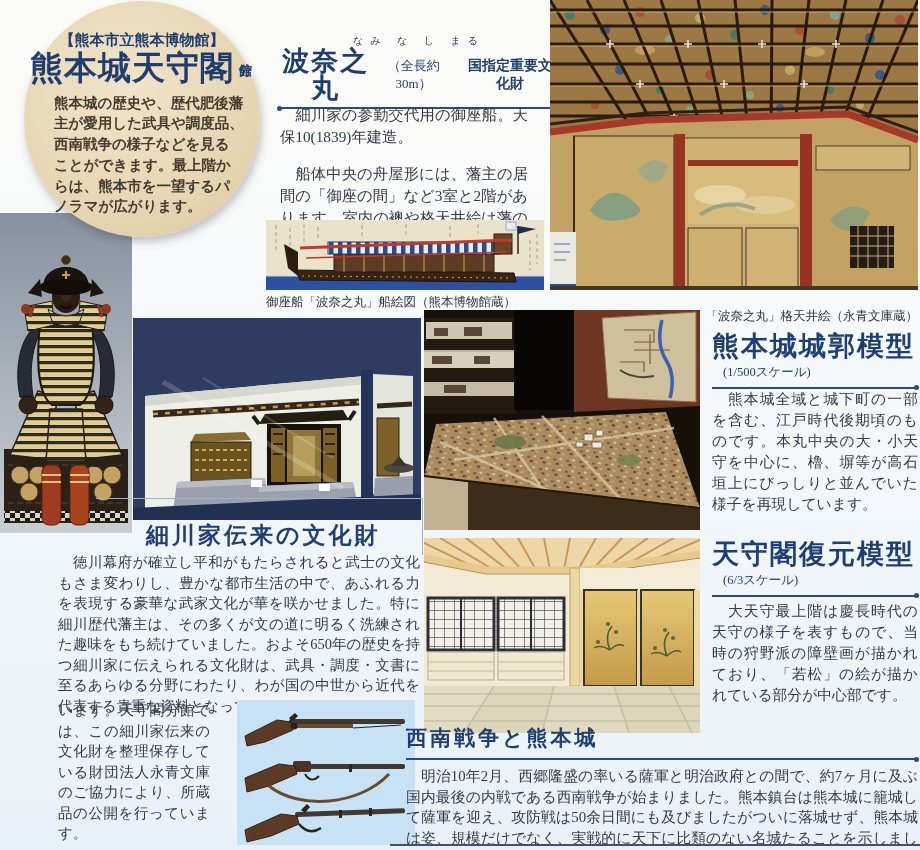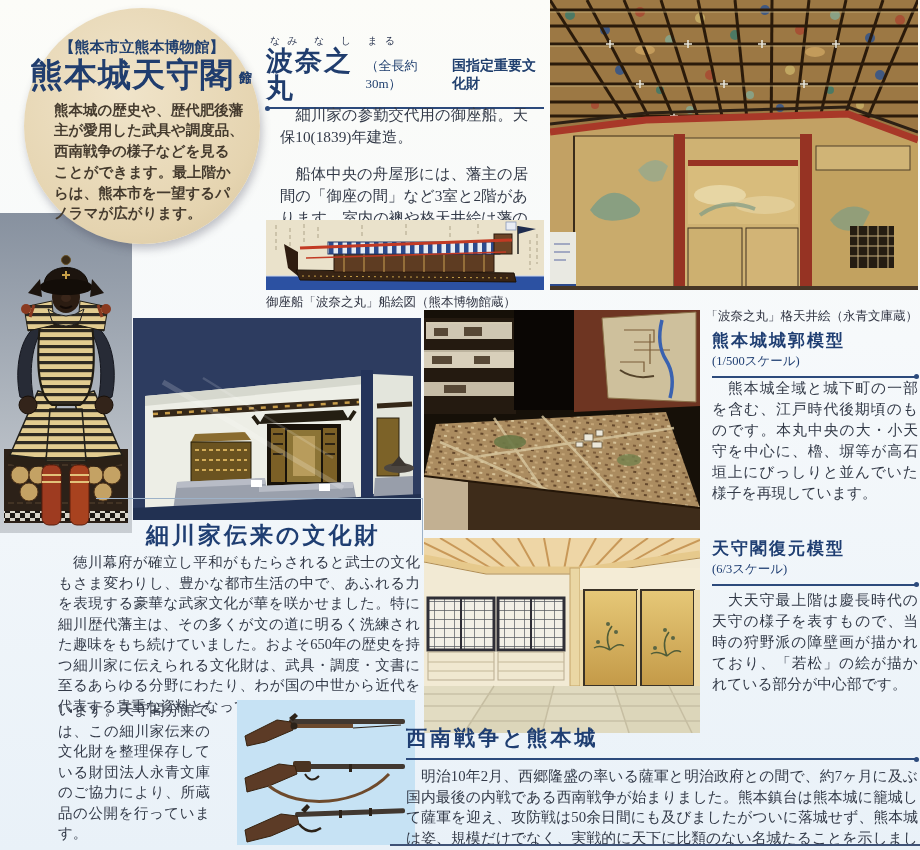--- a/index.html
+++ b/index.html
@@ -4,50 +4,50 @@
 <style>
   html,body{margin:0;padding:0;}
   .page{position:relative;width:920px;height:850px;overflow:hidden;
         background:linear-gradient(180deg,#fcfcf8 0%,#f6f9fb 40%,#e9f1f8 100%);
         font-family:"Liberation Serif",serif;color:#333a48;}
   .abs{position:absolute;}
   .jp{text-align:justify;line-height:1.42;}
   .ph{display:block;}
 
   
-  .badge{left:24px;top:8px;width:236px;height:236px;border-radius:50%;
+  .badge{left:24px;top:1px;width:236px;height:236px;border-radius:50%;
          background:radial-gradient(circle at 42% 36%,#f0e4ca,#e5d4b0 68%,#d6c49c);
          box-shadow:2px 5px 8px rgba(60,60,80,.3);z-index:5;}
   .badge-museum{margin-top:30px;text-align:center;font-weight:bold;font-size:15px;color:#21406f;
                 font-family:"Liberation Sans",sans-serif;}
   .badge-title-row{display:flex;justify-content:center;align-items:flex-start;margin-top:1px;}
   .badge-title{font-size:33px;font-weight:bold;color:#203d6e;letter-spacing:1px;line-height:1.05;}
   .badge-suffix{writing-mode:vertical-rl;font-size:13px;font-weight:bold;color:#203d6e;margin-left:2px;margin-top:3px;}
   .badge-desc{margin:7px 16px 0 30px;font-size:14.5px;line-height:1.43;font-weight:bold;color:#453b2e;
               font-family:"Liberation Sans",sans-serif;text-align:left;}
 
   
   .rule{height:2px;background:#2c4a7c;position:relative;}
   .rule .dot{position:absolute;width:5px;height:5px;border-radius:50%;background:#2c4a7c;top:-1.5px;}
   .dot-l{left:-1px;} .dot-r{right:-1px;}
 
   
-  .nami-head{left:266px;top:34px;width:278px;}
+  .nami-head{left:278px;top:34px;width:278px;text-align:center;}
   .furigana{font-size:10px;letter-spacing:7px;color:#2a3550;margin-left:4px;}
   .nami-title-row{display:flex;align-items:baseline;}
   .nami-title{font-size:27px;font-weight:bold;color:#203d6e;letter-spacing:2px;line-height:1;}
   .nami-note{font-size:13px;color:#21406f;margin-left:4px;}
   .nami-desig{font-size:14px;color:#21406f;margin-left:14px;font-weight:bold;}
   .nami-body{left:264px;top:88px;width:280px;font-size:15.3px;}
   .nami-body p{margin:16px;}
   .caption{font-size:12.5px;color:#2e3240;}
 
   
-  .col-title{font-size:17px;font-weight:bold;color:#1f3e72;letter-spacing:2px;line-height:1.1;}
-  .col-scale{font-size:12.5px;color:#1f3e72;margin-top:2px;}
+  .col-title{font-size:27px;font-weight:bold;color:#1f3e72;letter-spacing:2px;line-height:1.1;}
+  .col-scale{font-size:12.5px;color:#1f3e72;margin-top:2px;margin-left:11px;}
   .col-body{font-size:14.8px;}
   .sub-label{font-size:15.5px;font-weight:bold;color:#1f3e72;letter-spacing:1px;}
 
   
   .hoso-frame{left:96px;top:498px;width:326px;height:56px;
               border-top:1.5px solid #9db2c8;border-right:1.5px solid #9db2c8;}
   .hoso-title{margin:21px 0 0 50px;font-size:23px;font-weight:bold;color:#1f3e72;letter-spacing:3px;}
 
   .seinan-title{font-size:21px;font-weight:bold;color:#1f3e72;letter-spacing:3px;}
   .bottom-rule{left:390px;top:844px;width:530px;height:2px;background:#3f5276;}

